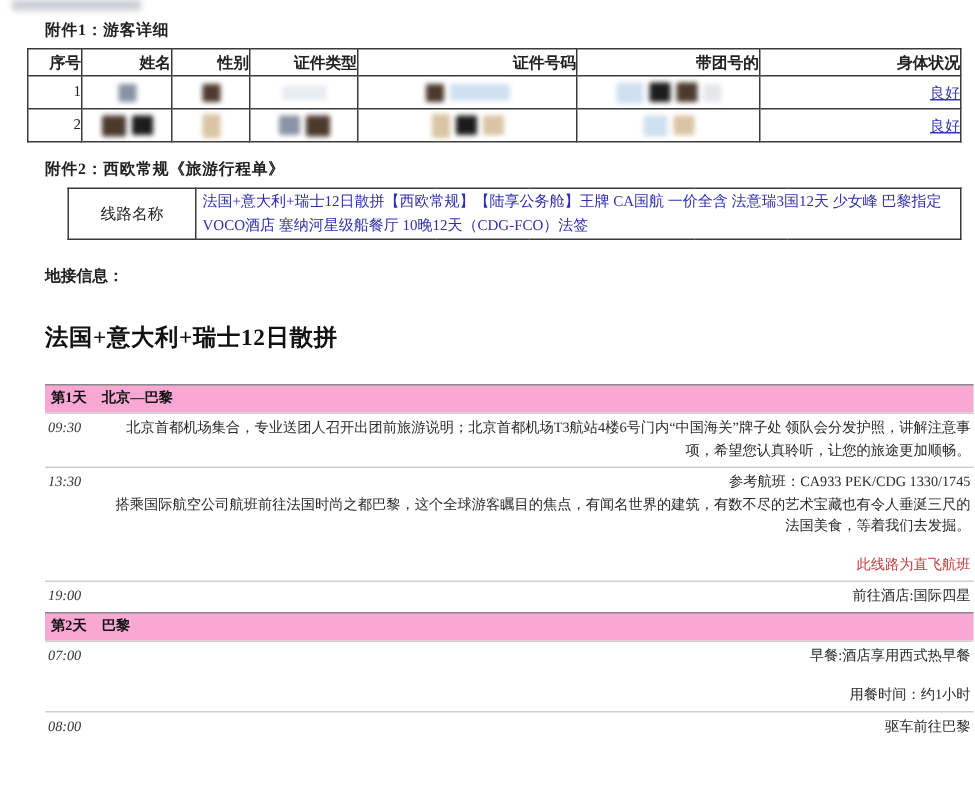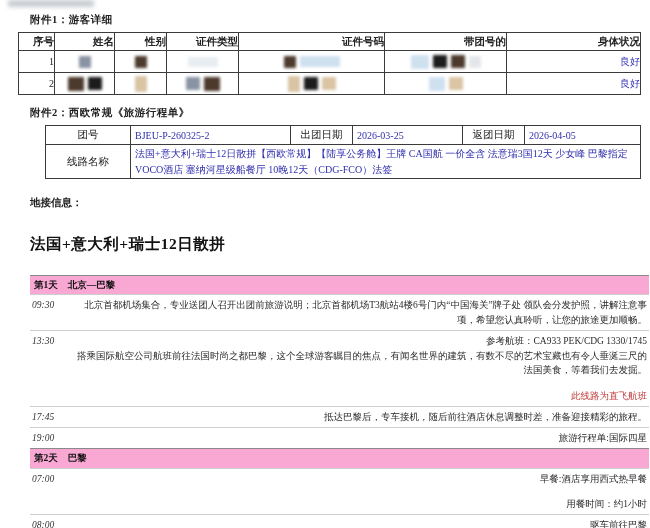--- a/index.html
+++ b/index.html
@@ -28,21 +28,21 @@
   .b-black{background:#1c1c1c;}
   .b-blue{background:#cfe0ef;}
   .b-tan{background:#d9c4a4;}
   .b-ltgray{background:#e4e7ea;}
   .b-faint{background:#e8edf2;}
   .sz12{width:12px;height:12px;}.sz14{width:14px;height:13px;}
   .sz16{width:16px;height:14px;}.w30{width:30px;height:10px;}
   .w40{width:40px;height:11px;}.w18{width:18px;height:14px;}
   .tall{width:12px;height:16px;}
 
-  .good{color:#3434b8;font-size:10px;}
+  .good{color:#3434b8;text-decoration:underline;font-size:10px;}
   .blue{color:#2f2fae;}
 
   .t-group{margin:5px 0 0 45px;width:595px;font-size:10px;}
   .t-group td{border:1px solid #3b3b3b;padding:1px 4px;vertical-align:middle;}
   .t-group .lab{text-align:center;font-size:10.5px;}
   .t-group .r1{height:19px;}
   .route-cell{line-height:1.55;padding:2px 5px;}
 
   .local-info{font-weight:bold;font-size:10.5px;margin:17px 0 0 30px;}
   .main-title{font-weight:bold;font-size:15.5px;margin:24px 0 0 30px;letter-spacing:.5px;color:#111;}
@@ -165,28 +165,20 @@
   <table class="t-group">
     <colgroup>
         <col style="width:85px">
         <col style="width:160px">
         <col style="width:62px">
         <col style="width:110px">
         <col style="width:62px">
         <col style="width:116px">
       </colgroup>
     <tbody>
-      <tr class="r1">
-        <td class="lab">团号</td>
-        <td class="blue">BJEU-P-260325-2</td>
-        <td class="lab">出团日期</td>
-        <td class="blue">2026-03-25</td>
-        <td class="lab">返团日期</td>
-        <td class="blue">2026-04-05</td>
-      </tr>
       <tr>
         <td class="lab">线路名称</td>
         <td class="blue route-cell" colspan="5">法国+意大利+瑞士12日散拼【西欧常规】【陆享公务舱】王牌 CA国航 一价全含 法意瑞3国12天 少女峰 巴黎指定VOCO酒店 塞纳河星级船餐厅 10晚12天（CDG-FCO）法签</td>
       </tr>
     </tbody>
   </table>
 
   <div class="local-info">地接信息：</div>
 
   <div class="main-title">法国+意大利+瑞士12日散拼</div>
@@ -207,31 +199,25 @@
 
     <div class="row">
       <div class="time">13:30</div>
       <div class="content">
         <p class="para">参考航班：CA933 PEK/CDG 1330/1745</p>
         <p class="para">搭乘国际航空公司航班前往法国时尚之都巴黎，这个全球游客瞩目的焦点，有闻名世界的建筑，有数不尽的艺术宝藏也有令人垂涎三尺的法国美食，等着我们去发掘。</p>
         <p class="para gap red">此线路为直飞航班</p>
       </div>
     </div>
 
-    <div class="row">
-      <div class="time">17:45</div>
-      <div class="content">
-        <p class="para">抵达巴黎后，专车接机，随后前往酒店休息调整时差，准备迎接精彩的旅程。</p>
-      </div>
-    </div>
 
     <div class="row">
       <div class="time">19:00</div>
       <div class="content">
-        <p class="para">旅游行程单:国际四星</p>
+        <p class="para">前往酒店:国际四星</p>
       </div>
     </div>
 
     <div class="day-header">
       <span>第2天</span>
       <span>巴黎</span>
     </div>
 
     <div class="row">
       <div class="time">07:00</div>

